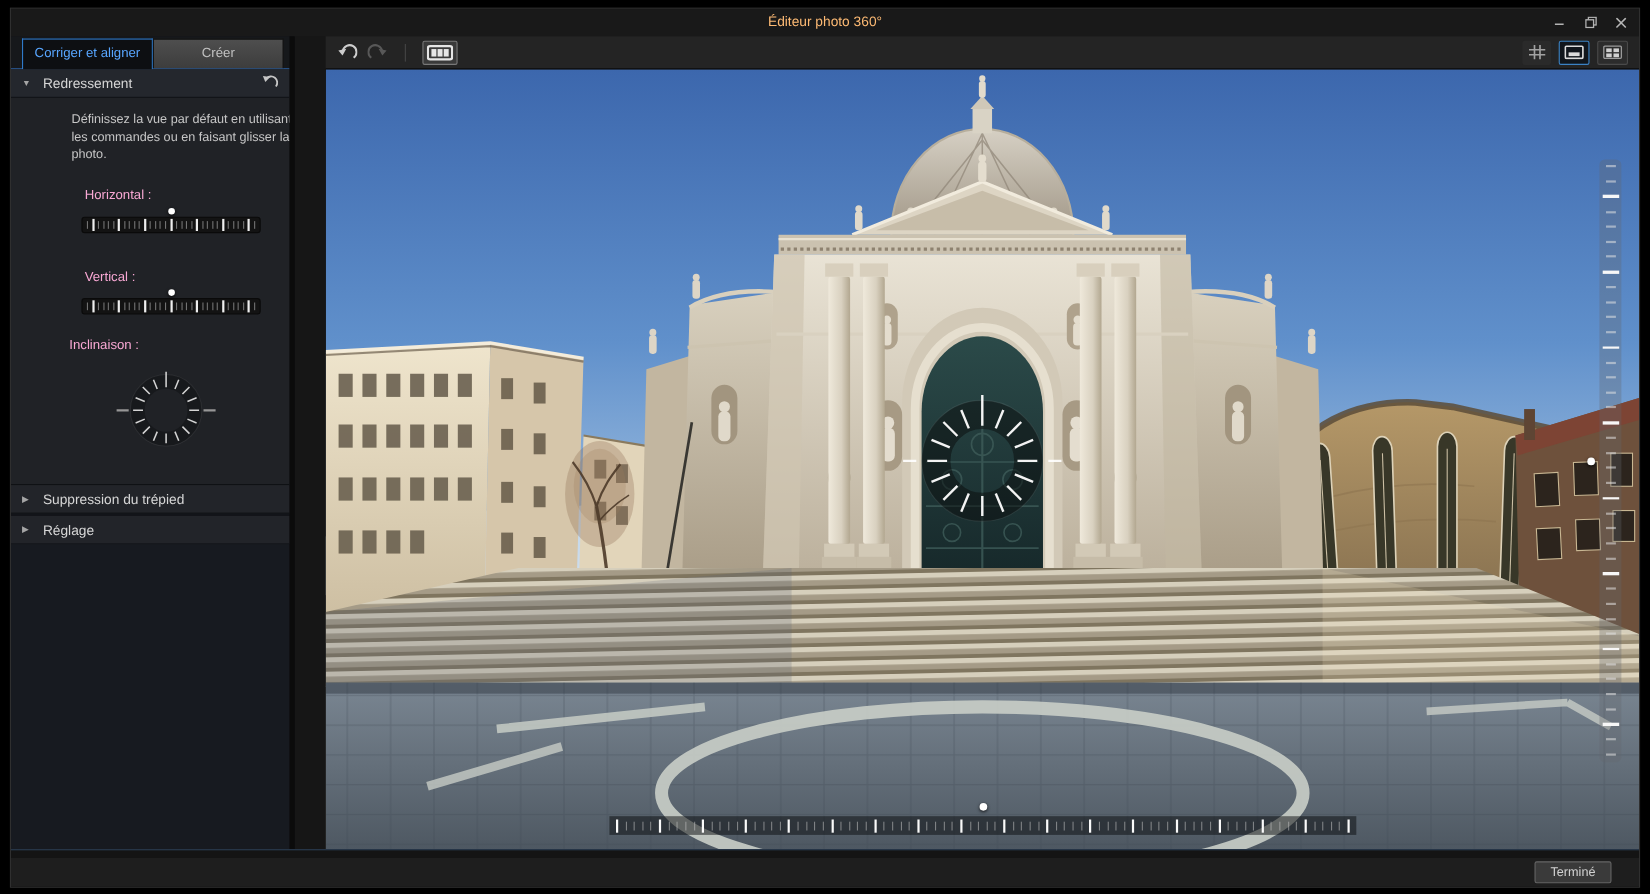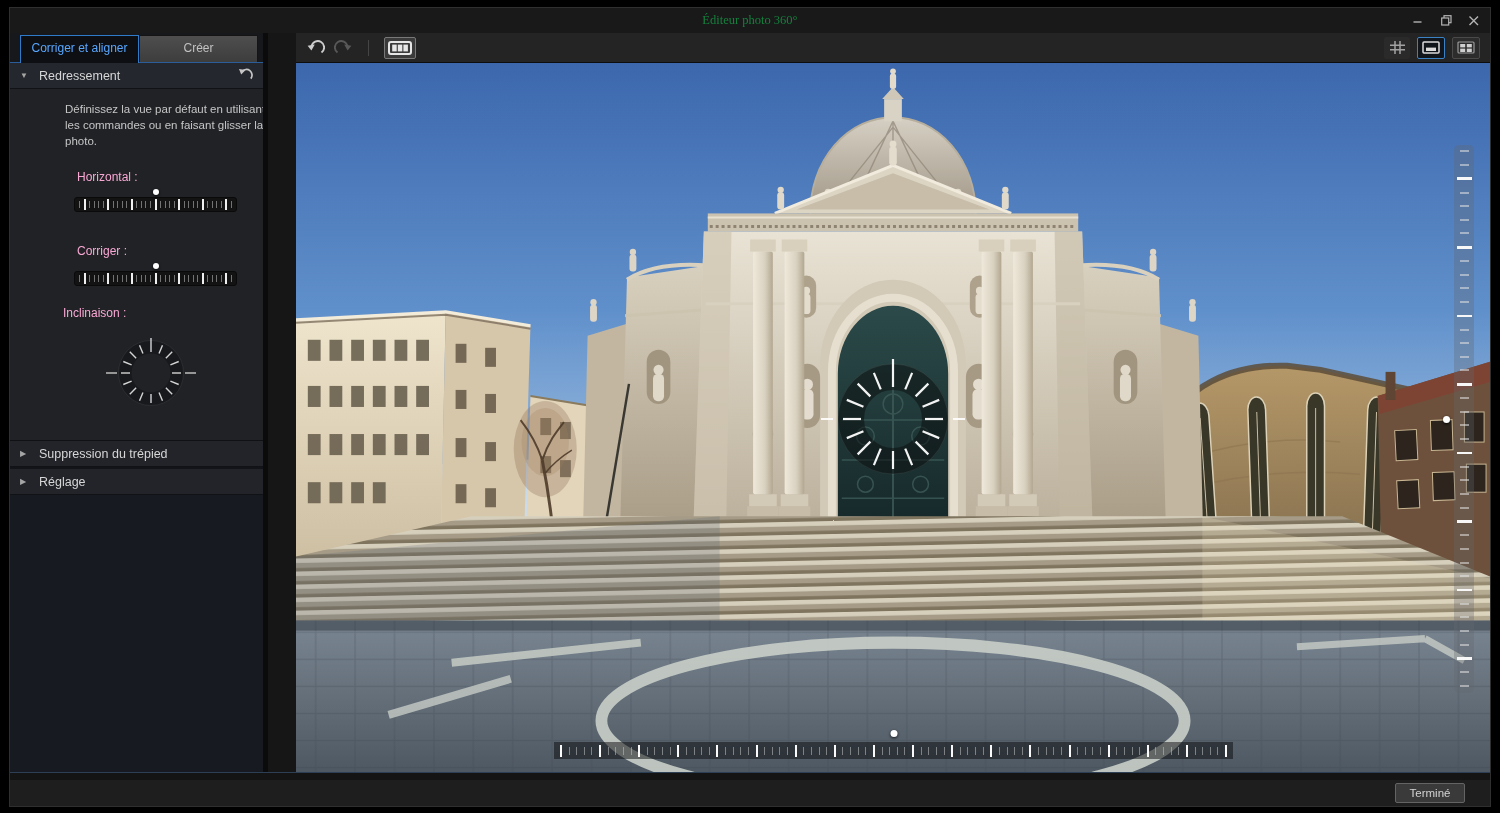--- a/index.html
+++ b/index.html
@@ -2,21 +2,21 @@
 <html lang="fr"><head>
 <meta charset="utf-8">
 <style>
   * { box-sizing: border-box; margin: 0; padding: 0; }
   html,body { width:1500px; height:813px; overflow:hidden; background:#000;
               font-family:"Liberation Sans", sans-serif; }
   .window { position:absolute; left:9px; top:7px; right:9px; bottom:6px;
             background:#161616; border:1px solid #2f2f2f; }
   
   .titlebar { height:25px; background:#191919; position:relative; text-align:center;
-              color:#15803d; font-size:12.5px; line-height:25px;font-family:Liberation Serif, serif; }
+              color:#fdba74; font-size:12.5px; line-height:25px; }
   .winctl { position:absolute; right:10px; top:0; height:25px; display:flex; gap:16px; align-items:center; }
   .winbtn { width:12px; height:12px; display:flex; align-items:center; justify-content:center; cursor:default; }
   
   .bodyrow { position:absolute; top:25px; left:0; right:0; bottom:34px; display:flex;gap:28px; }
   .sidebar { width:258px; background:#17191d; display:flex; flex-direction:column; border-right:5px solid #0b0b0b; }
   .main { flex:1; display:flex; flex-direction:column; background:#161616; min-width:0; }
   
   .tabs { height:30px; background:#16181b; display:flex; align-items:flex-end; padding-left:10px;
           border-bottom:1px solid #2b5d9b; }
   .tab { width:119px; height:27px; line-height:25px; text-align:center; font-size:12px; cursor:pointer; }
@@ -160,21 +160,21 @@
             <i></i>
             <i class="maj"></i>
             <i></i>
             <i></i>
             <i></i>
             <i></i>
             <i class="maj"></i>
             <i></i>
           </div>
 
-        <div class="ctl-label" style="margin-top:32px">Corriger :</div>
+        <div class="ctl-label" style="margin-top:32px">Vertical :</div>
         <div class="slider">
           <span class="dot"></span>
         <i></i>
             <i class="maj"></i>
             <i></i>
             <i></i>
             <i></i>
             <i></i>
             <i class="maj"></i>
             <i></i>

